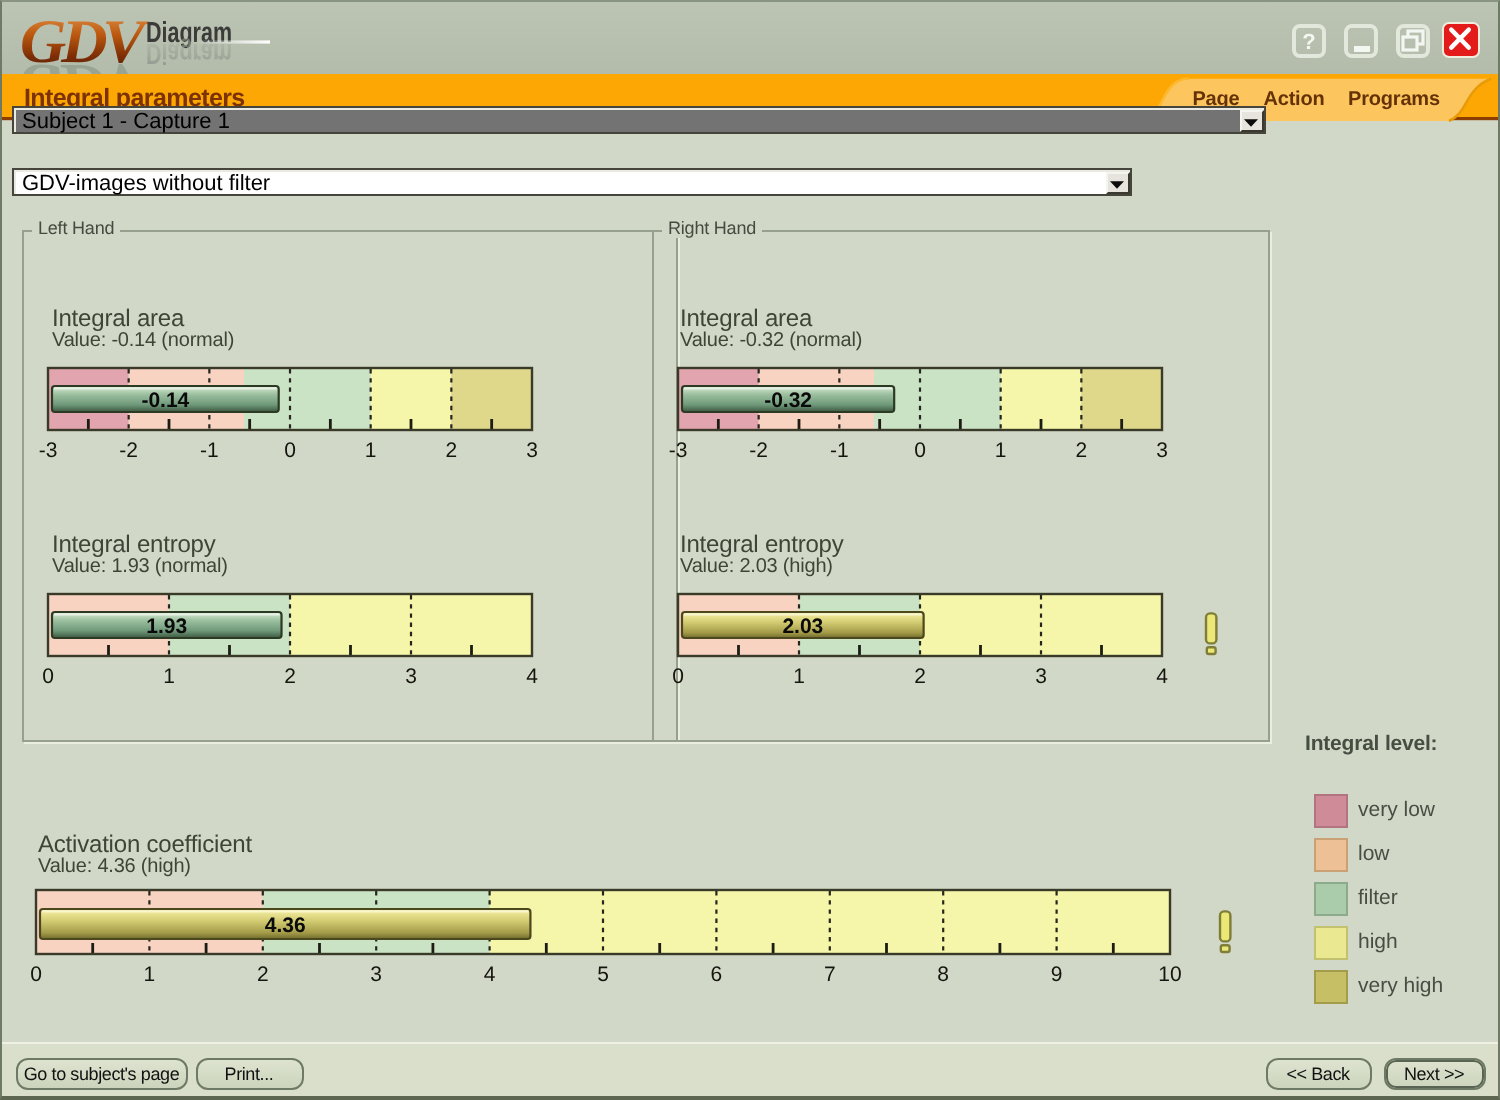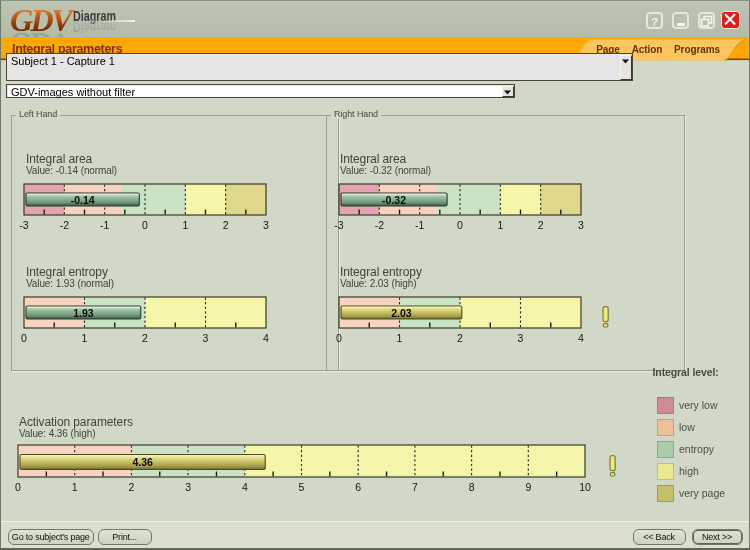--- a/index.html
+++ b/index.html
@@ -57,51 +57,51 @@
 <rect x="0" y="0" width="748" height="22.5" fill="#fda705"></rect>
 <rect x="0" y="21.5" width="748" height="1.6" fill="#8b3e00"></rect>
 <path d="M 566 23.5 C 573.5 23.3 577 19.8 580.3 13 C 583.8 6.2 586.8 2.4 593.5 2.4 L 744.6 2.4 C 738.5 4.6 735.2 8.8 732.2 14.2 C 729.4 19.2 727.8 21.4 723.5 23.5 Z" fill="#fdc55e"></path>
 <path d="M 566 23.5 C 573.5 23.3 577 19.8 580.3 13 C 583.8 6.2 586.8 2.4 593.5 2.4" fill="none" stroke="#fdb92e" stroke-width="1.3"></path>
 <path d="M 744.6 2.4 C 738.5 4.6 735.2 8.8 732.2 14.2 C 729.4 19.2 727.8 21.4 723.5 23.5" fill="none" stroke="#e89b07" stroke-width="1.3"></path>
 <text x="11" y="16" font-family="Liberation Sans, sans-serif" font-size="12.5" font-weight="bold" letter-spacing="-0.3" fill="#7c3202">Integral parameters</text>
 <text x="607" y="15.5" text-anchor="middle" font-family="Liberation Sans, sans-serif" font-size="10" font-weight="bold" letter-spacing="-0.1" fill="#643206">Page</text>
 <text x="646" y="15.5" text-anchor="middle" font-family="Liberation Sans, sans-serif" font-size="10" font-weight="bold" letter-spacing="-0.1" fill="#643206">Action</text>
 <text x="696" y="15.5" text-anchor="middle" font-family="Liberation Sans, sans-serif" font-size="10" font-weight="bold" letter-spacing="-0.1" fill="#643206">Programs</text>
 </svg>
-<div class="abs" style="left:5px;top:52px;width:627px;height:28px;background:#e5e5e5;border:1px solid #45453b;box-shadow:inset 1px 1px 0 #eaeae2">
+<div class="abs" style="left:5px;top:52px;width:627px;height:14px;background:#737373;border:1px solid #45453b;box-shadow:inset 1px 1px 0 #eaeae2">
 <div style="position:absolute;left:4px;top:1px;font-size:11px;color:#000;white-space:nowrap">Subject 1 - Capture 1</div>
 <div style="position:absolute;right:0.5px;top:0.5px;bottom:0.5px;width:11.5px;background:#e6e4dc;border-top:1px solid #f5f5ef;border-left:1px solid #f5f5ef;border-right:1.7px solid #3a3a30;border-bottom:1.7px solid #3a3a30">
 <svg width="9" height="11" viewBox="0 0 9 11" style="display:block;margin:0 auto">
         <path d="M1 3.6 L8 3.6 L4.5 7.4 Z" fill="#0c0c0c"></path>
       </svg>
     </div>
   </div>
-<div class="abs" style="left:5px;top:83px;width:509px;height:14px;background:#fff;border:1px solid #45453b;box-shadow:inset 1px 1px 0 #eaeae2">
+<div class="abs" style="left:5px;top:83px;width:560px;height:14px;background:#fff;border:1px solid #45453b;box-shadow:inset 1px 1px 0 #eaeae2">
 <div style="position:absolute;left:4px;top:1px;font-size:11px;color:#000;white-space:nowrap">GDV-images without filter</div>
 <div style="position:absolute;right:0.5px;top:0.5px;bottom:0.5px;width:11.5px;background:#e6e4dc;border-top:1px solid #f5f5ef;border-left:1px solid #f5f5ef;border-right:1.7px solid #3a3a30;border-bottom:1.7px solid #3a3a30">
 <svg width="9" height="11" viewBox="0 0 9 11" style="display:block;margin:0 auto">
         <path d="M1 3.6 L8 3.6 L4.5 7.4 Z" fill="#0c0c0c"></path>
       </svg>
     </div>
   </div>
 <div class="gbox" style="left:10px;top:114px;width:328px;height:256px">
     <span>Left Hand</span>
   </div>
-<div class="gbox" style="left:325px;top:114px;width:359px;height:256px">
+<div class="gbox" style="left:325px;top:114px;width:309px;height:256px">
     <span>Right Hand</span>
   </div>
 <div class="abs hdr" style="left:25px;top:151px">Integral area</div>
 <div class="abs val" style="left:25px;top:164px">Value: -0.14 (normal)</div>
 <div class="abs hdr" style="left:339px;top:151px">Integral area</div>
 <div class="abs val" style="left:339px;top:164px">Value: -0.32 (normal)</div>
 <div class="abs hdr" style="left:25px;top:264px">Integral entropy</div>
 <div class="abs val" style="left:25px;top:277px">Value: 1.93 (normal)</div>
 <div class="abs hdr" style="left:339px;top:264px">Integral entropy</div>
 <div class="abs val" style="left:339px;top:277px">Value: 2.03 (high)</div>
-<div class="abs hdr" style="left:18px;top:414px">Activation parameters</div>
+<div class="abs hdr" style="left:18px;top:414px">Activation coefficient</div>
 <div class="abs val" style="left:18px;top:427px">Value: 4.36 (high)</div>
 <svg style="position:absolute;left:9.0px;top:180.0px" width="270" height="54" viewBox="0 0 270 54">
     <rect x="14.00" y="3.0" width="40.33" height="31" fill="#e2a4ae"></rect>
     <rect x="54.33" y="3.0" width="57.68" height="31" fill="#f8d3c2"></rect>
     <rect x="112.01" y="3.0" width="63.32" height="31" fill="#cae3c5"></rect>
     <rect x="175.33" y="3.0" width="40.33" height="31" fill="#f6f6aa"></rect>
     <rect x="215.67" y="3.0" width="40.33" height="31" fill="#dfd88b"></rect>
     <line x1="54.33" y1="3.5" x2="54.33" y2="33.5" stroke="#26261e" stroke-width="1.1" stroke-dasharray="2.2 2.4"></line>
     <line x1="94.67" y1="3.5" x2="94.67" y2="33.5" stroke="#26261e" stroke-width="1.1" stroke-dasharray="2.2 2.4"></line>
     <line x1="135.00" y1="3.5" x2="135.00" y2="33.5" stroke="#26261e" stroke-width="1.1" stroke-dasharray="2.2 2.4"></line>
@@ -282,22 +282,22 @@
 <svg class="abs" style="left:607.5px;top:453.5px" width="8" height="22" viewBox="0 0 8 22">
     <rect x="1" y="0.7" width="5.2" height="15" rx="2" fill="#ecE878" stroke="#7e7e38" stroke-width="1.2"></rect>
     <rect x="1.4" y="17.6" width="4.4" height="3.4" rx="1" fill="#ecE878" stroke="#7e7e38" stroke-width="1.2"></rect>
   </svg>
 <div class="abs" style="left:651.5px;top:364.5px;font-size:10.5px;font-weight:bold;letter-spacing:-0.1px;color:#454e42">Integral level:</div>
 <div class="abs" style="left:655.5px;top:395.5px;width:17px;height:17px;background:#cf8b98;border:1px solid #b27480"></div>
 <div class="abs" style="left:678px;top:397.5px;font-size:10.5px;color:#474f45">very low</div>
 <div class="abs" style="left:655.5px;top:417.7px;width:17px;height:17px;background:#edc096;border:1px solid #caa075"></div>
 <div class="abs" style="left:678px;top:419.7px;font-size:10.5px;color:#474f45">low</div>
 <div class="abs" style="left:655.5px;top:439.9px;width:17px;height:17px;background:#abccab;border:1px solid #8cab8c"></div>
-<div class="abs" style="left:678px;top:441.9px;font-size:10.5px;color:#474f45">entropy</div>
+<div class="abs" style="left:678px;top:441.9px;font-size:10.5px;color:#474f45">filter</div>
 <div class="abs" style="left:655.5px;top:462.09999999999997px;width:17px;height:17px;background:#eae992;border:1px solid #c2c16f"></div>
 <div class="abs" style="left:678px;top:464.09999999999997px;font-size:10.5px;color:#474f45">high</div>
 <div class="abs" style="left:655.5px;top:484.29999999999995px;width:17px;height:17px;background:#c7bf66;border:1px solid #a39c4b"></div>
-<div class="abs" style="left:678px;top:486.29999999999995px;font-size:10.5px;color:#474f45">very page</div>
+<div class="abs" style="left:678px;top:486.29999999999995px;font-size:10.5px;color:#474f45">very high</div>
 <div class="abs" style="left:0;top:519.5px;width:748px;height:1.5px;background:#eef1e4"></div>
 <div class="abs" style="left:0;top:521px;width:748px;height:27px;background:#d9dfca"></div>
 <div class="btn" style="left:6.5px;top:527.5px;width:86.5px">Go to subject's page</div>
 <div class="btn" style="left:96.5px;top:527.5px;width:54px">Print...</div>
 <div class="btn" style="left:631.5px;top:527.5px;width:53px">&lt;&lt; Back</div>
 <div class="btn" style="left:690.5px;top:527.5px;width:51px;box-shadow:inset 0 0 0 1px #5a6452">Next &gt;&gt;</div>
 </body></html>

